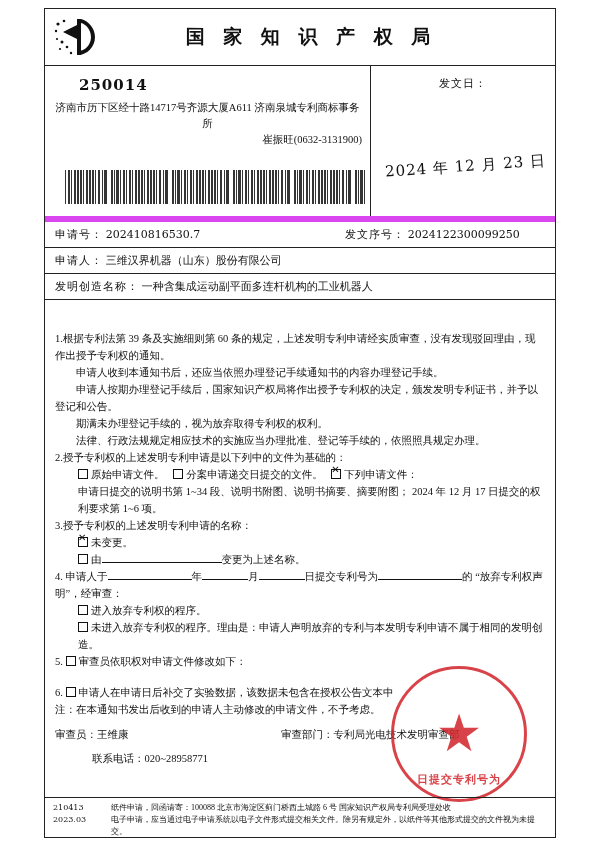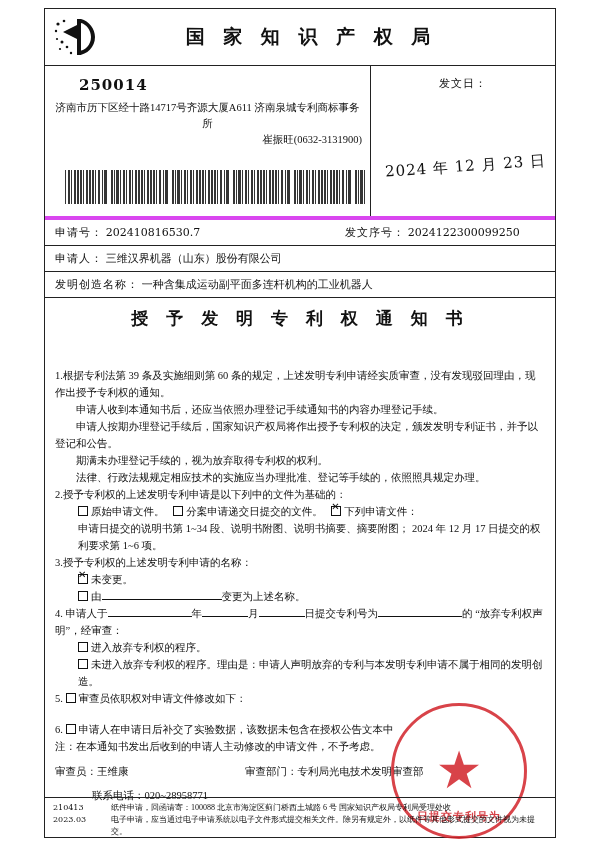--- a/index.html
+++ b/index.html
@@ -37,21 +37,21 @@
     text-align:center;
     font-size:19px;
     letter-spacing:6px;
     font-weight:bold;
     padding-right:40px;
     font-family:"DejaVu Serif", serif;
   }
   
   .addr-row{
     display:flex;
-    border-bottom:4px solid #d946ef;
+    border-bottom:6px solid #d946ef;
     height:150px;
   }
   .addr-left{
     flex:1;
     padding:10px 8px 0 8px;
     position:relative;
     border-right:1px solid #222;
   }
   .zip{
     font-size:15px;
@@ -166,21 +166,21 @@
   .ul.w3{min-width:84px;}
   .ul.w4{min-width:120px;}
   
   .sig{
     margin-top:10px;
     padding:0 12px 0 10px;
     font-size:10.5px;
     position:relative;
     height:60px;
   }
-  .sig-row{display:flex;}
+  .sig-row{display:flex;gap:36px;}
   .sig-row .s1{width:190px;}
   .sig-row .s2{flex:1;}
   .seal{
     position:absolute;
     right:28px;top:-62px;
     width:130px;height:130px;
     border:3px solid #d2232a;
     border-radius:50%;
     opacity:.85;
   }
@@ -273,21 +273,20 @@
     </div>
   </div>
 
   <div class="frow">
     <div class="c1">
       <span class="lbl">发明创造名称：</span>
       <span>一种含集成运动副平面多连杆机构的工业机器人</span>
     </div>
   </div>
 
-  <div class="doc-title">授 予 发 明 专 利 权 通 知 书</div>
 
   <div class="body">
     <p class="p">1.根据专利法第 39 条及实施细则第 60 条的规定，上述发明专利申请经实质审查，没有发现驳回理由，现作出授予专利权的通知。</p>
     <p class="p ind1">申请人收到本通知书后，还应当依照办理登记手续通知书的内容办理登记手续。</p>
     <p class="p ind1">申请人按期办理登记手续后，国家知识产权局将作出授予专利权的决定，颁发发明专利证书，并予以登记和公告。</p>
     <p class="p ind1">期满未办理登记手续的，视为放弃取得专利权的权利。</p>
     <p class="p ind1">法律、行政法规规定相应技术的实施应当办理批准、登记等手续的，依照照具规定办理。</p>
 
     <p class="p">2.授予专利权的上述发明专利申请是以下列中的文件为基础的：</p>
     <p class="p ind2">

